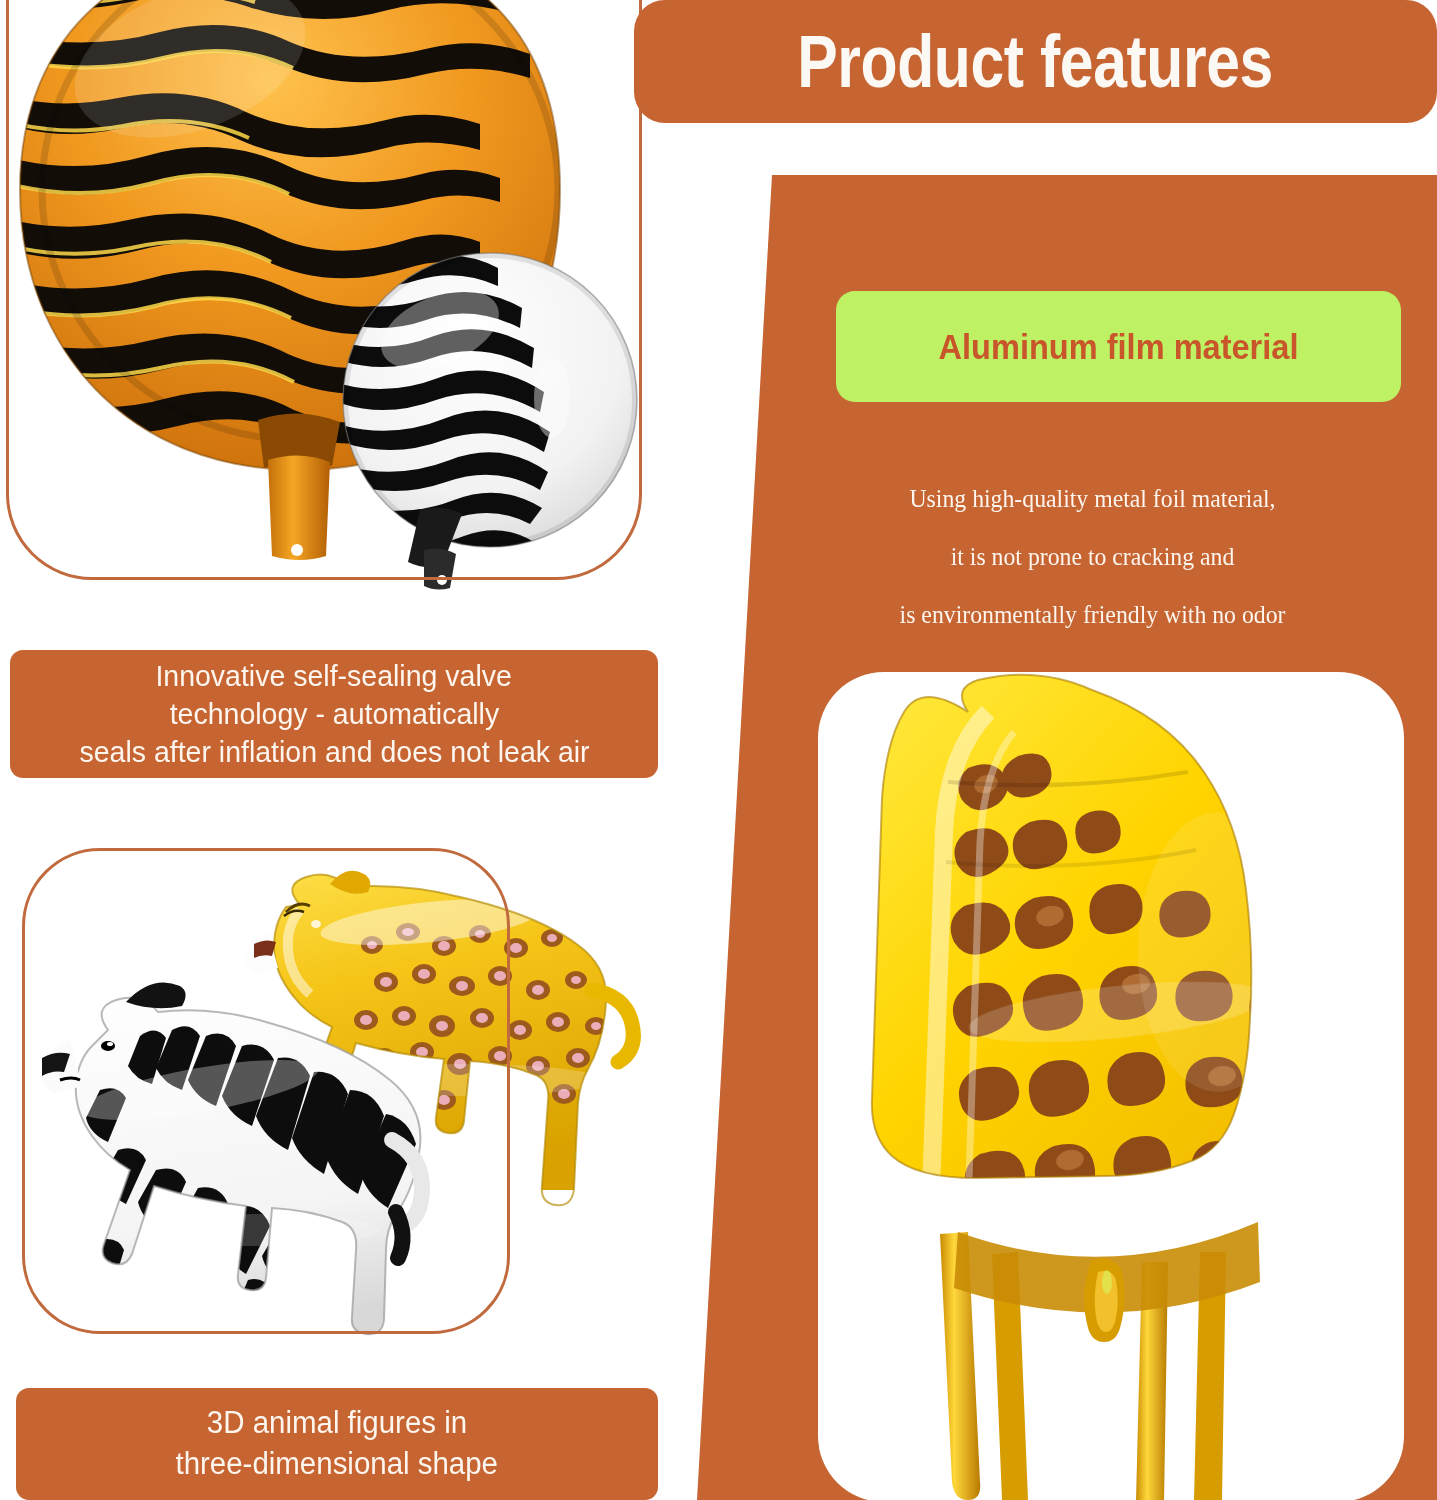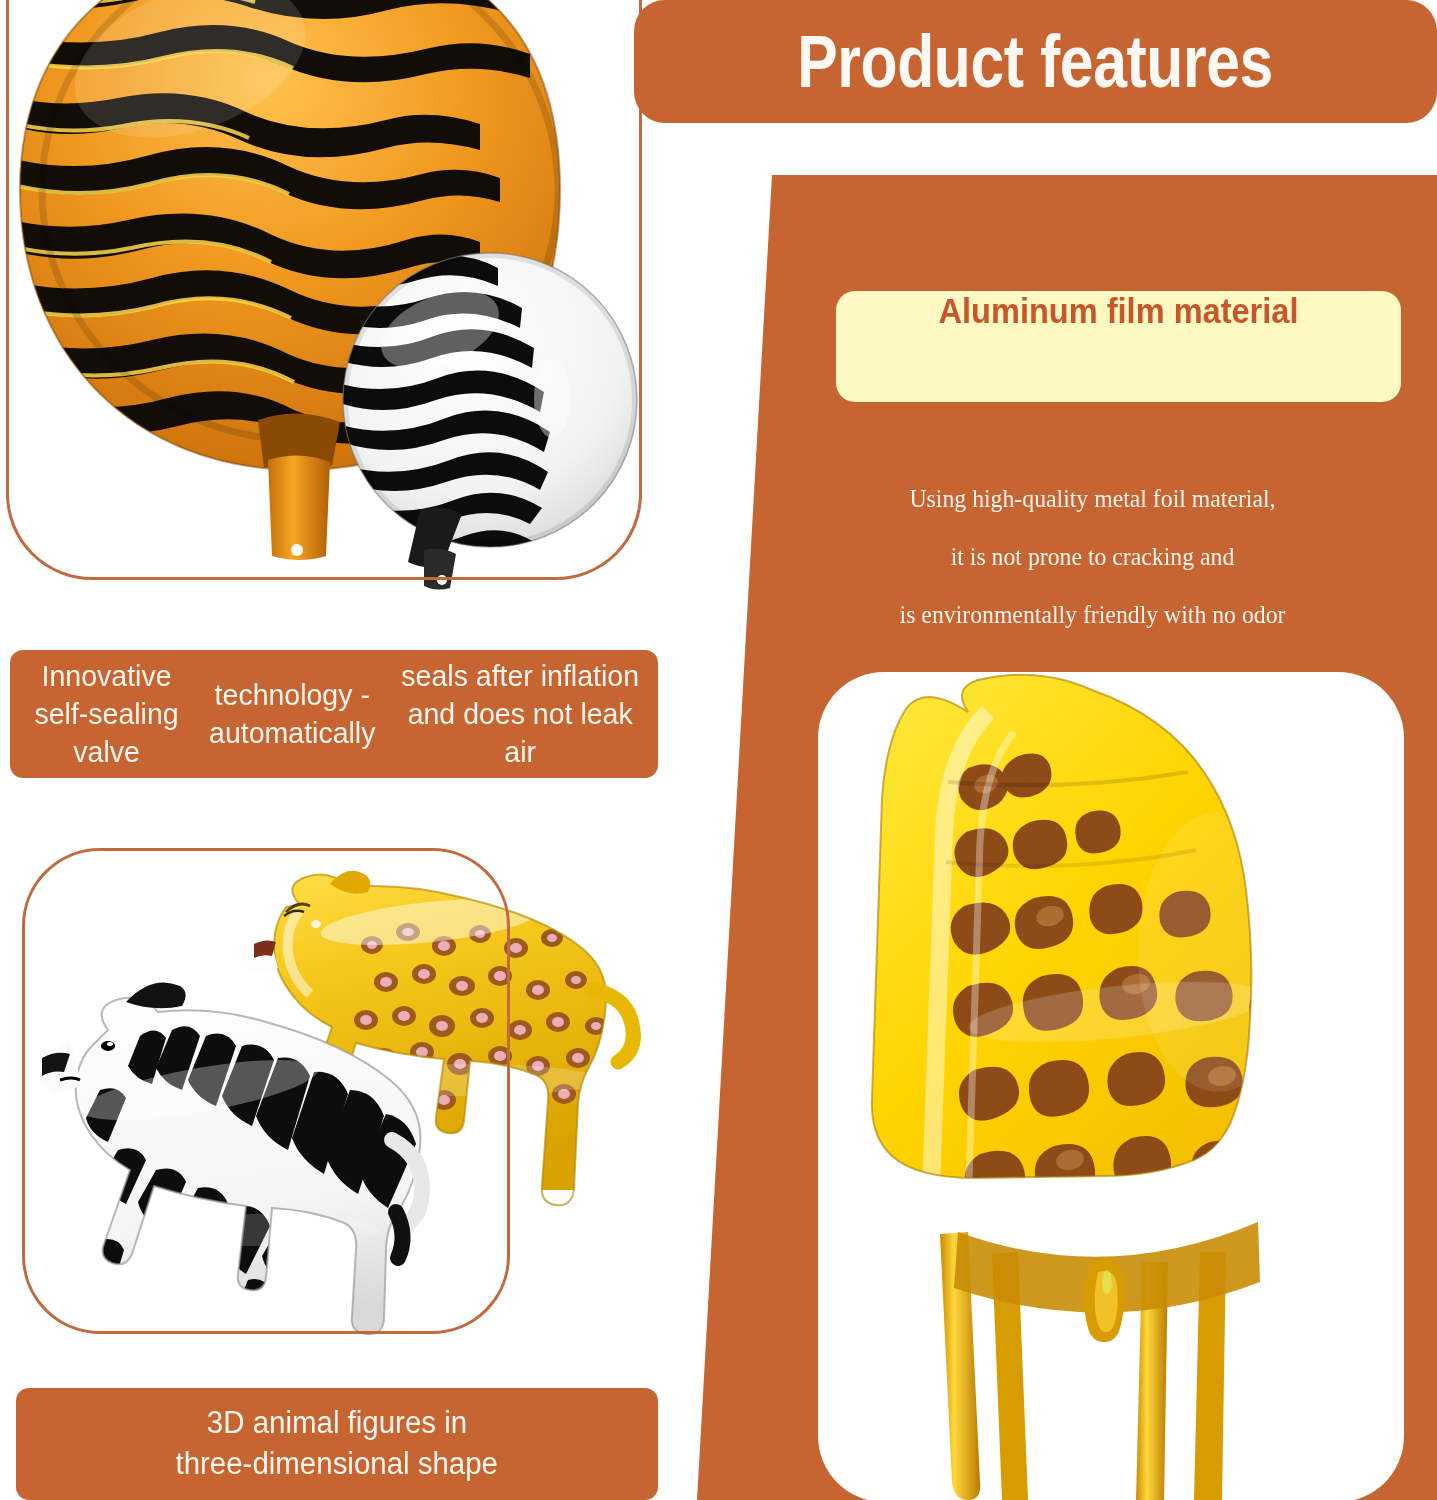--- a/index.html
+++ b/index.html
@@ -33,22 +33,22 @@
   #right-panel{
     position:absolute; left:680px; top:170px;
     width:757px; height:1330px;
     background:#c66432;
     clip-path:polygon(92px 5px, 757px 5px, 757px 1330px, 17px 1330px);
   }
 
   
   #aluminum-card{
     position:absolute; left:836px; top:291px; width:565px; height:111px;
-    background:#fef9c3; border-radius:19px;
-    display:flex; align-items:flex-start; justify-content:center;
+    background:#bef264; border-radius:19px;
+    display:flex; align-items:center; justify-content:center;
   }
   #aluminum-card-text{
     color:#c8562a;
     font-family:"Liberation Sans Narrow","Liberation Sans",sans-serif;
     font-weight:bold; font-size:35px;
     transform:scaleX(0.93); white-space:nowrap;
   }
 
   
   #material-desc{
@@ -73,21 +73,21 @@
   }
   #photo-top{
     position:absolute; left:0px; top:0px; width:680px; height:630px;
     overflow:hidden;
   }
   #photo-top svg{ display:block; width:100%; height:100%; }
 
   #caption-valve{
     position:absolute; left:10px; top:650px; width:648px; height:128px;
     background:#c66432; border-radius:13px;
-    display:flex; flex-direction:row; align-items:center; justify-content:center;
+    display:flex; flex-direction:column; align-items:center; justify-content:center;
   }
   #caption-valve span{
     display:block; color:#fdf6ef; text-align:center;
     font-family:"Liberation Sans Narrow","Liberation Sans",sans-serif;
     font-size:30px; line-height:38px; transform:scaleX(0.95);
   }
 
   #photo-frame-bottom{
     position:absolute; left:22px; top:848px; width:488px; height:486px;
     border:3px solid #c06a3e; border-radius:78px;

